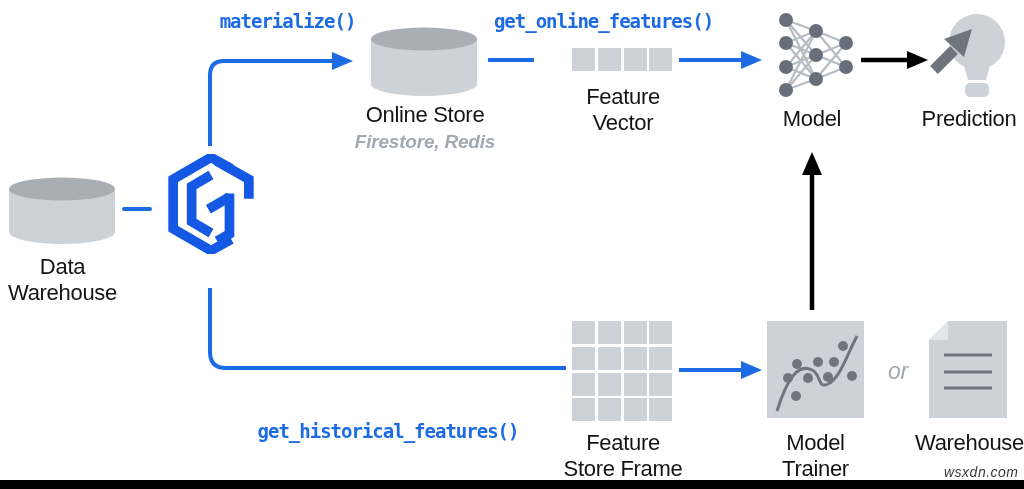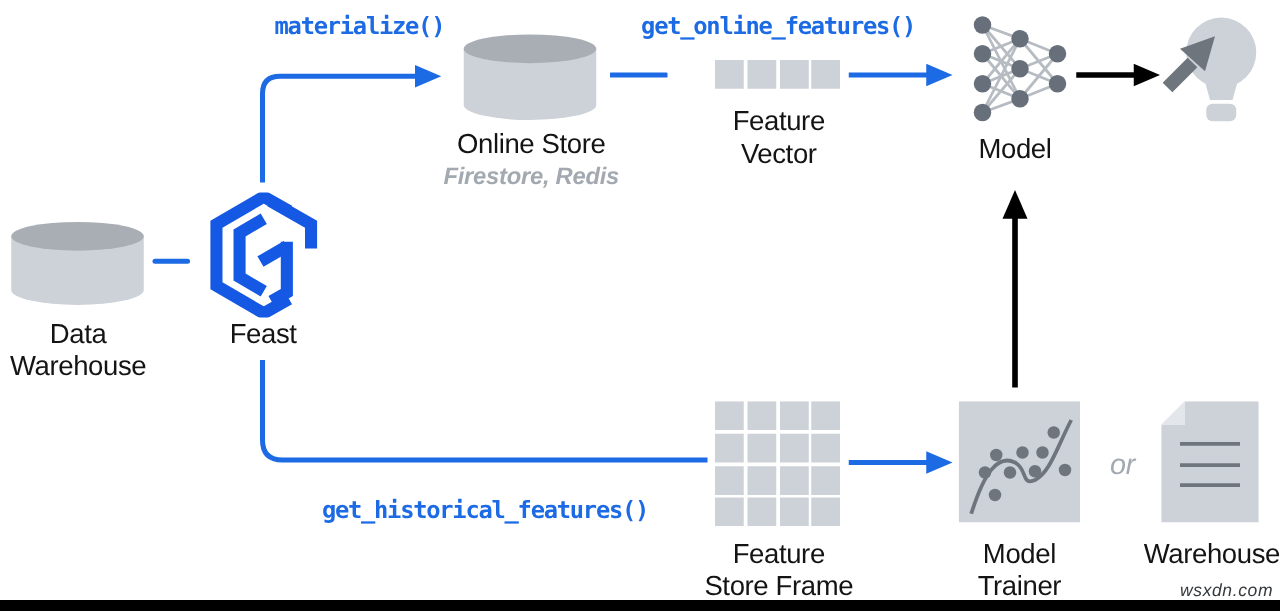--- a/index.html
+++ b/index.html
@@ -54,21 +54,21 @@
     <path class="g" d="M 1,13 L 1,58 A 53,12 0 0 0 107,58 L 107,13 Z"></path>
     <ellipse class="gt" cx="54" cy="13" rx="53" ry="11.5"></ellipse>
   </svg>
   <div class="lbl" style="left:349px;top:102px;width:152px;">Online Store</div>
   <div class="sub" style="left:349px;top:131px;width:152px;font-weight:bold;">Firestore, Redis</div>
 
   <svg class="abs" style="left:488px;top:56px;" width="46" height="8" viewBox="0 0 46 8">
     <line class="accl" x1="1" y1="4" x2="45" y2="4" stroke-linecap="round"></line>
   </svg>
 
-  <div class="code" style="left:500px;top:10px;width:245px;">get_online_features()</div>
+  <div class="code" style="left:481px;top:10px;width:245px;">get_online_features()</div>
 
   <svg class="abs" style="left:572px;top:47px;" width="100" height="25" viewBox="0 0 100 25">
     <rect class="g" x="0" y="1" width="23" height="23"></rect>
     <rect class="g" x="26" y="1" width="23" height="23"></rect>
     <rect class="g" x="52" y="1" width="23" height="23"></rect>
     <rect class="g" x="77" y="1" width="23" height="23"></rect>
   </svg>
   <div class="lbl" style="left:563px;top:84px;width:120px;">
     <div>Feature</div>
     <div>Vector</div>
@@ -119,20 +119,21 @@
     <polygon class="blkf" points="47,1 68,10 47,19"></polygon>
   </svg>
 
   <svg class="abs" style="left:930px;top:8px;" width="82" height="94" viewBox="0 0 82 94">
     <circle class="g" cx="47" cy="34" r="28"></circle>
     <path class="g" d="M 33,54 L 61,54 L 56,72 L 38,72 Z"></path>
     <rect class="g" x="35" y="75" width="24" height="14" rx="5"></rect>
     <line x1="4" y1="62" x2="24" y2="42" stroke="var(--dark-shape)" stroke-width="11"></line>
     <polygon class="darkshape" points="14,31 42,21 34,49"></polygon>
   </svg>
+  <div class="lbl" style="left:915px;top:106px;width:108px;">Prediction</div>
 
   <svg class="abs" style="left:8px;top:176px;" width="108" height="70" viewBox="0 0 108 70">
     <path class="g" d="M 1,13 L 1,56 A 53,12 0 0 0 107,56 L 107,13 Z"></path>
     <ellipse class="gt" cx="54" cy="13" rx="53" ry="11.5"></ellipse>
   </svg>
   <div class="lbl" style="left:0px;top:254px;width:125px;">
     <div>Data</div>
     <div>Warehouse</div>
   </div>
 
@@ -140,27 +141,26 @@
     <line class="accl" x1="3" y1="4" x2="29" y2="4" stroke-width="5" stroke-linecap="round"></line>
   </svg>
 
   <svg class="abs" style="left:167px;top:154px;" width="88" height="100" viewBox="0 0 100 112">
     <path class="logo" d="M 73,16 L 50,3 L 7,28 L 7,84 L 50,109 L 73,96"></path>
     <path class="logo" d="M 56,7 L 93,28 L 93,50"></path>
     <path class="logo" d="M 50,23 L 28,36 L 28,76 L 50,89"></path>
     <path class="logo" d="M 71,44 L 71,90 L 57,98"></path>
     <path class="logo" d="M 47,62 L 71,48"></path>
   </svg>
-  <div class="lbl" style="left:163px;top:254px;width:95px;">Feast</div>
 
   <svg class="abs" style="left:193px;top:286px;" width="375" height="90" viewBox="0 0 375 90">
     <path class="accl" d="M 17,2 L 17,66 Q 17,82 33,82 L 373,82"></path>
   </svg>
 
-  <div class="code" style="left:249px;top:397px;width:278px;">get_historical_features()</div>
+  <div class="code" style="left:249px;top:420px;width:278px;">get_historical_features()</div>
 
   <svg class="abs" style="left:572px;top:321px;" width="100" height="100" viewBox="0 0 100 100">
     <g class="g">
       <rect x="0" y="0" width="23" height="23"></rect>
         <rect x="26" y="0" width="23" height="23"></rect>
         <rect x="52" y="0" width="23" height="23"></rect>
         <rect x="77" y="0" width="23" height="23"></rect>
       <rect x="0" y="26" width="23" height="23"></rect>
         <rect x="26" y="26" width="23" height="23"></rect>
         <rect x="52" y="26" width="23" height="23"></rect>

